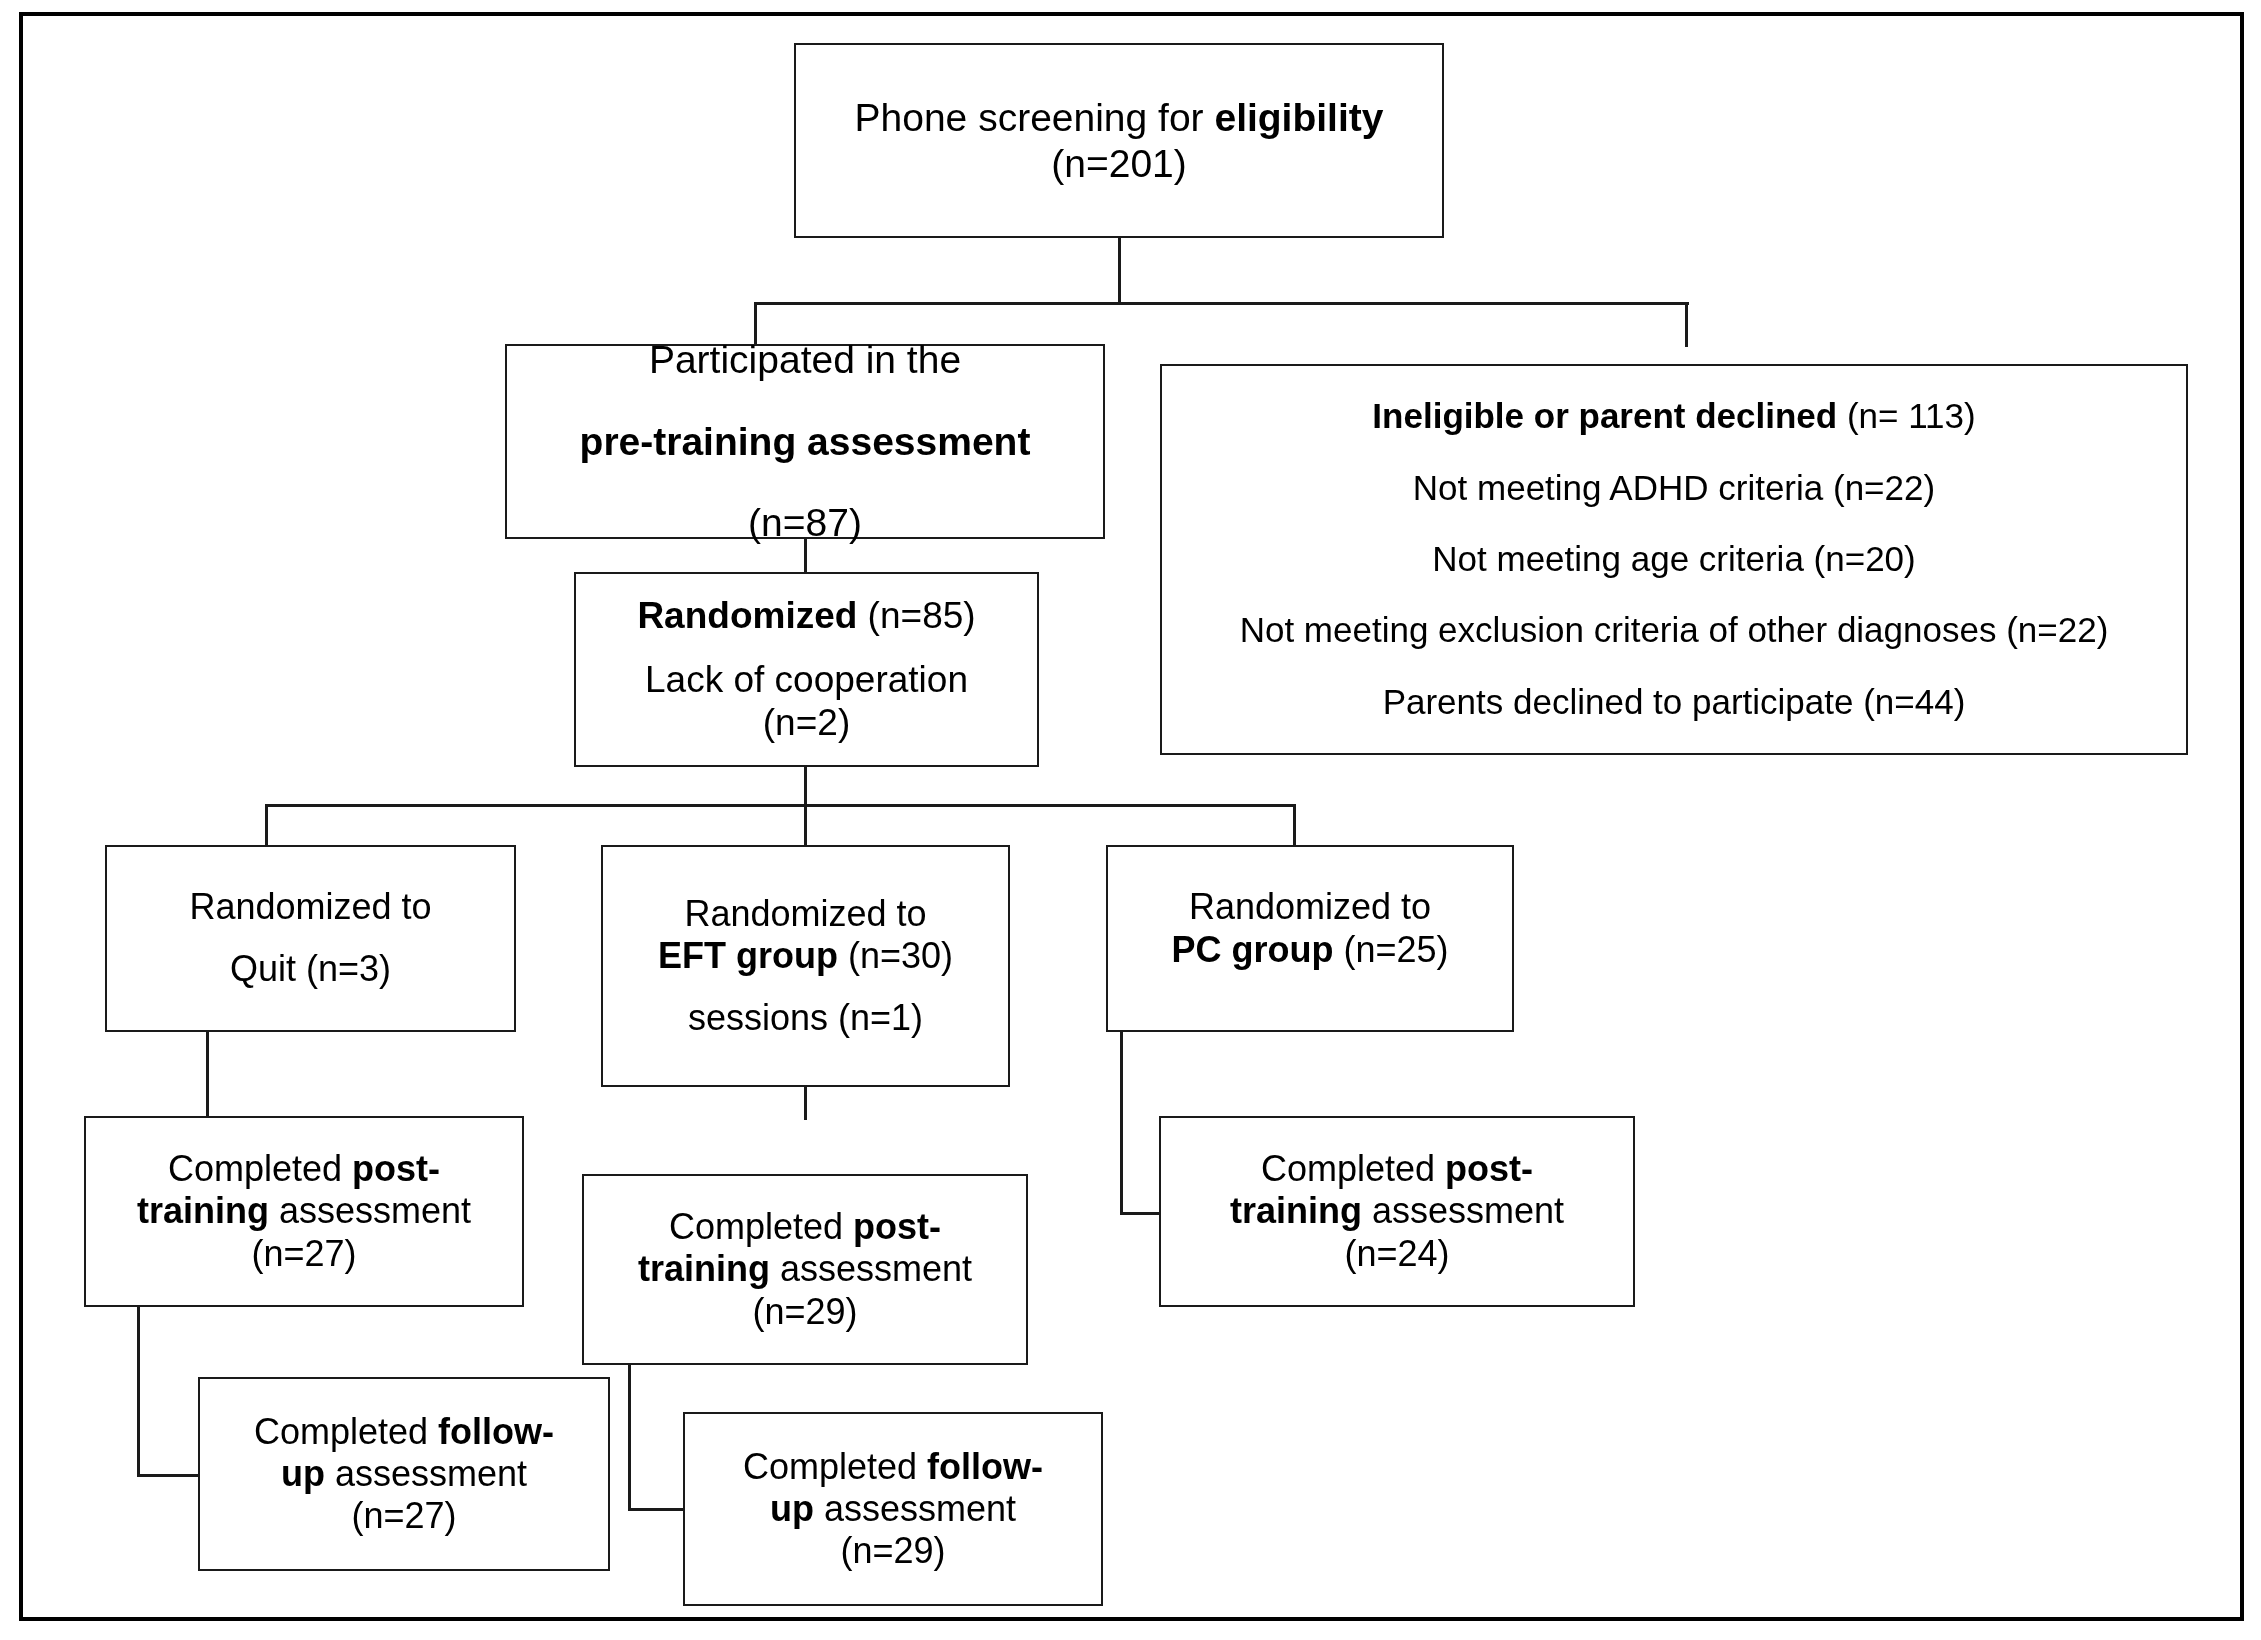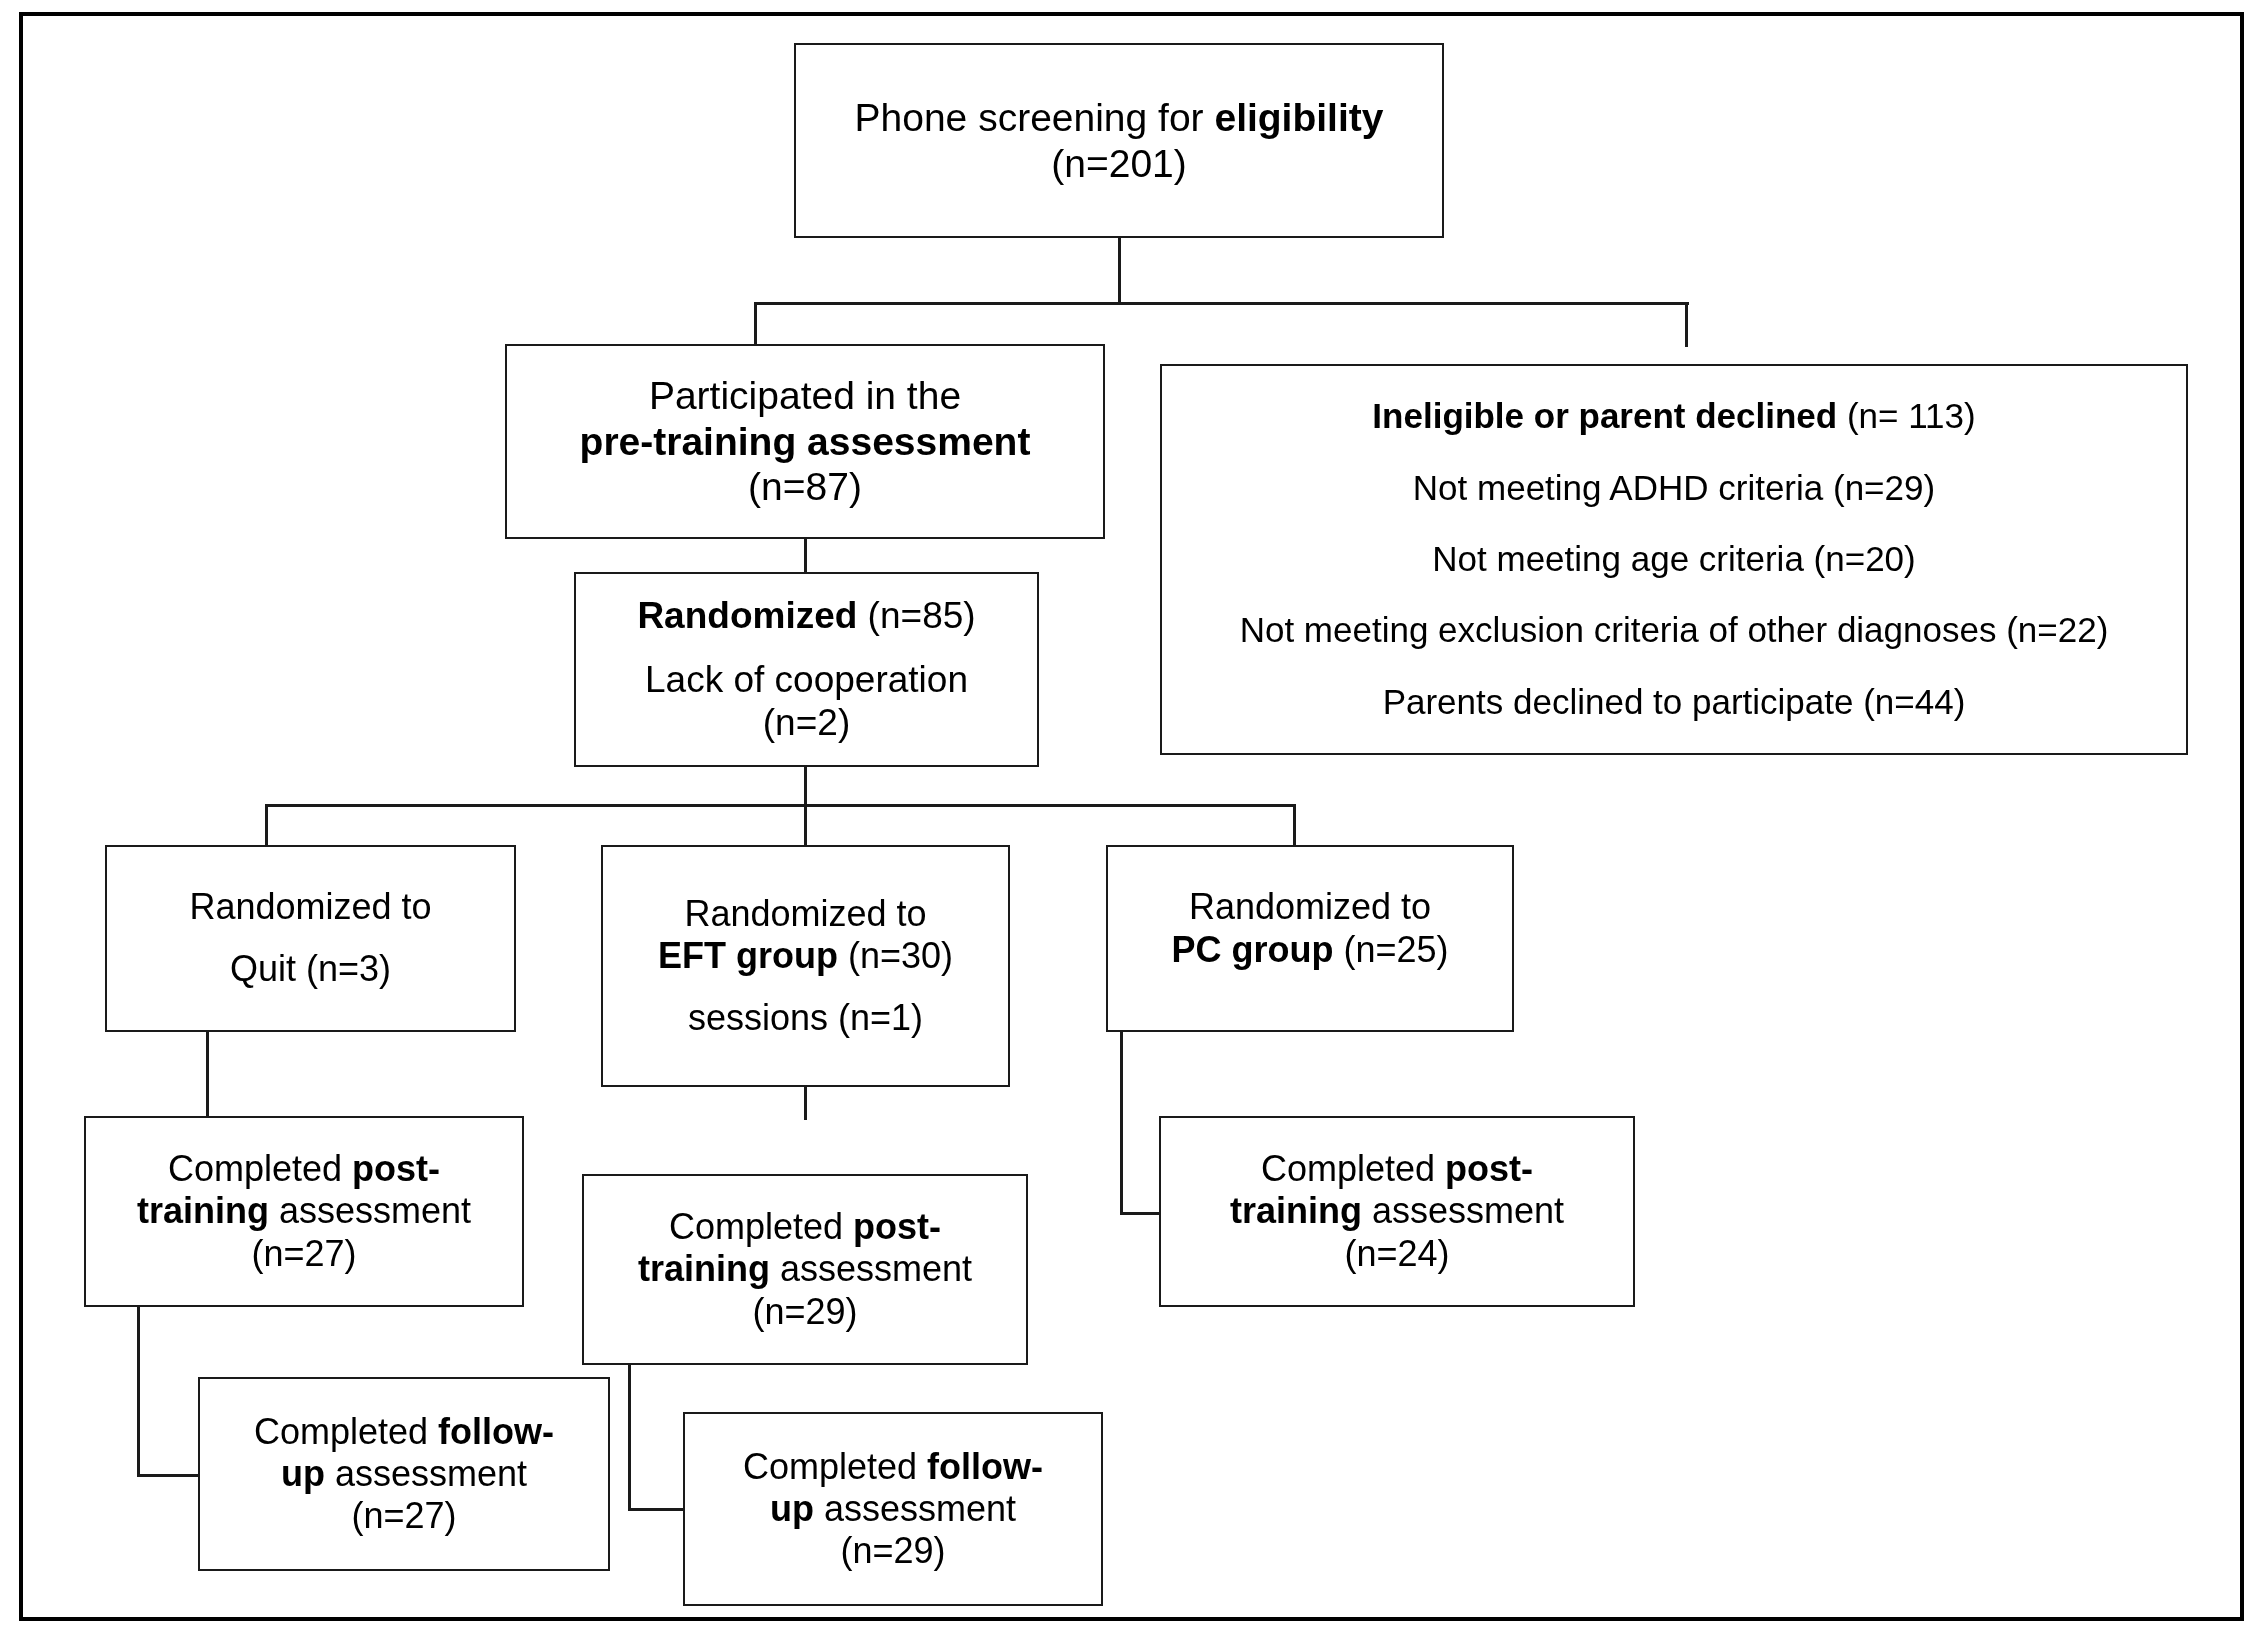--- a/index.html
+++ b/index.html
@@ -95,29 +95,29 @@
   <div class="hline" style="left:137px; top:1474px; width:62px;"></div>
 
   <div class="vline" style="left:628px; top:1305px; height:206px;"></div>
   <div class="hline" style="left:628px; top:1508px; width:57px;"></div>
 
   <div class="fbox" style="left:794px; top:43px; width:650px; height:195px; font-size:39px;">
     <div class="line"><span>Phone screening for </span><b>eligibility</b></div>
     <div class="line">(n=201)</div>
   </div>
 
-  <div class="fbox" style="left:505px; top:344px; width:600px; height:195px; font-size:39px;">
+  <div class="fbox" style="left:505px; top:344px; width:600px; height:195px; font-size:39px;gap:36px;">
     <div class="line">Participated in the</div>
     <div class="line"><b>pre-training assessment</b></div>
     <div class="line">(n=87)</div>
   </div>
 
   <div class="fbox" style="left:1160px; top:344px; width:1028px; height:391px; font-size:35px; justify-content:space-evenly;margin-top:20px;">
     <div class="line"><b>Ineligible or parent declined</b><span> (n= 113)</span></div>
-    <div class="line">Not meeting ADHD criteria (n=29)</div>
+    <div class="line">Not meeting ADHD criteria (n=22)</div>
     <div class="line">Not meeting age criteria (n=20)</div>
     <div class="line">Not meeting exclusion criteria of other diagnoses (n=22)</div>
     <div class="line">Parents declined to participate (n=44)</div>
   </div>
 
   <div class="fbox" style="left:574px; top:572px; width:465px; height:195px; font-size:37px;align-items:center;">
     <div class="line"><b>Randomized</b><span> (n=85)</span></div>
     <div class="gap"></div>
     <div class="line">Lack of cooperation</div>
     <div class="line">(n=2)</div>

